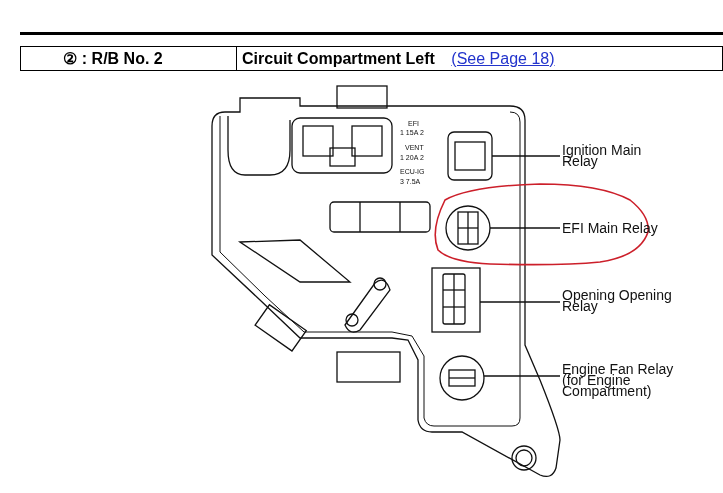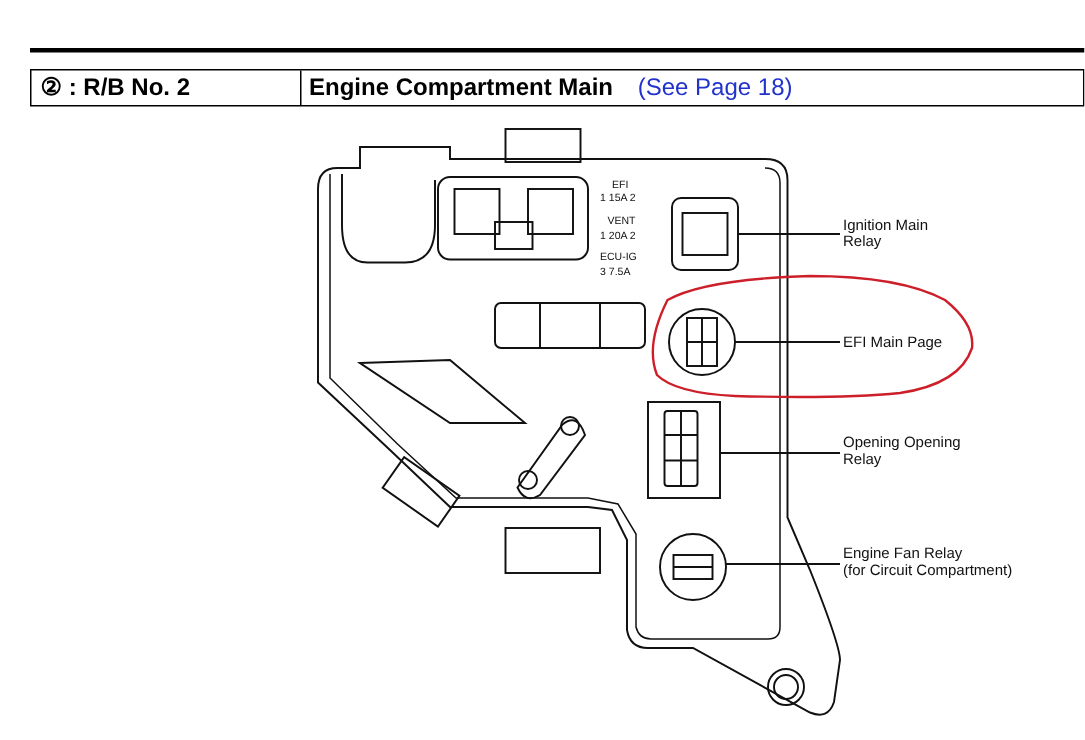--- a/index.html
+++ b/index.html
@@ -1,36 +1,36 @@
 <!DOCTYPE html>
 <html><head>
 <meta charset="utf-8">
 <style>
   html,body{margin:0;padding:0;background:#fff;}
   body{width:723px;height:493px;position:relative;overflow:hidden;font-family:"Liberation Sans",sans-serif;}
   .rule{position:absolute;left:20px;top:32px;width:703px;height:3px;background:#000;}
   .hdr{position:absolute;left:20px;top:46px;width:703px;height:25px;border:1px solid #000;box-sizing:border-box;display:flex;}
-  .hdr .c1{width:180px;border-right:1px solid #000;font-weight:bold;font-size:16px;line-height:23px;padding-left:6px;box-sizing:border-box;}
+  .hdr .c1{width:180px;border-right:1px solid #000;font-weight:bold;font-size:16px;line-height:23px;padding-left:6px;box-sizing:border-box;margin-left:36px;}
   .hdr .c2{flex:1;font-size:16px;line-height:23px;padding-left:5px;}
   .hdr .c2 b{font-weight:bold;}
-  .hdr .link{color:#2233cc;margin-left:12px;}
+  .hdr .link{color:#2233cc;margin-left:12px;text-decoration:underline;}
   svg{position:absolute;left:0;top:0;}
-  .lbl{position:absolute;font-size:10px;line-height:11px;color:#111;}
+  .lbl{position:absolute;font-size:14px;line-height:11px;color:#111;}
 </style>
 </head>
 <body>
 
 <div class="rule"></div>
 <div class="hdr">
   <div class="c1">
     <span>②</span>
     <span>: R/B No. 2</span>
   </div>
   <div class="c2">
-    <b>Engine Compartment Main</b>
+    <b>Circuit Compartment Left</b>
     <span class="link">(See Page 18)</span>
   </div>
 </div>
 
 <svg width="723" height="493" fill="none" stroke="#111" stroke-width="1.3">
 
   <path d="M225 112 Q212 112 212 126 L212 255 L260 300 L300 338 L392 338 L408 340 L418 360 L418 420 Q420 432 432 432 L462 432 L540 475 Q552 480 556 468 L560 440 Q560 430 540 380 L525 345 L525 120 Q525 106 510 106 L300 106 L300 98 L240 98 L240 112 Z"></path>
   <path d="M220 116 L220 252 L265 296 L304 332 L392 332 L412 336 L424 356 L424 418 Q426 426 434 426 L512 426 Q520 426 520 418 L520 122 Q520 112 510 112" stroke-width="1"></path>
 
   <rect x="337" y="86" width="50" height="22"></rect>
@@ -90,22 +90,22 @@
 <div class="lbl" style="left:405px;top:142px;font-size:7px">VENT</div>
 <div class="lbl" style="left:400px;top:152px;font-size:7px"><span>1</span> <span>20A</span> <span>2</span></div>
 <div class="lbl" style="left:400px;top:166px;font-size:7px">ECU-IG</div>
 <div class="lbl" style="left:400px;top:176px;font-size:7px"><span>3</span> <span>7.5A</span></div>
 
 <div class="lbl" style="left:562px;top:145px">
     <div>Ignition  Main</div>
     <div>Relay</div>
   </div>
 <div class="lbl" style="left:562px;top:223px">
-    <div>EFI  Main  Page</div>
+    <div>EFI  Main  Relay</div>
   </div>
 <div class="lbl" style="left:562px;top:290px">
     <div>Opening  Opening</div>
     <div>Relay</div>
   </div>
 <div class="lbl" style="left:562px;top:364px">
     <div>Engine  Fan  Relay</div>
-    <div>(for Circuit Compartment)</div>
+    <div>(for Engine Compartment)</div>
   </div>
 
 </body></html>

